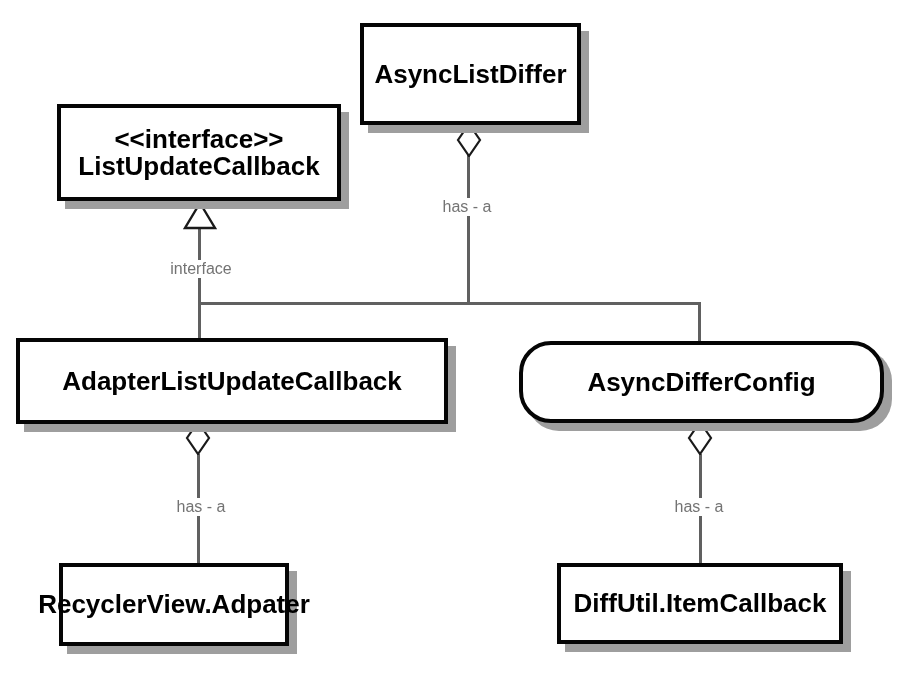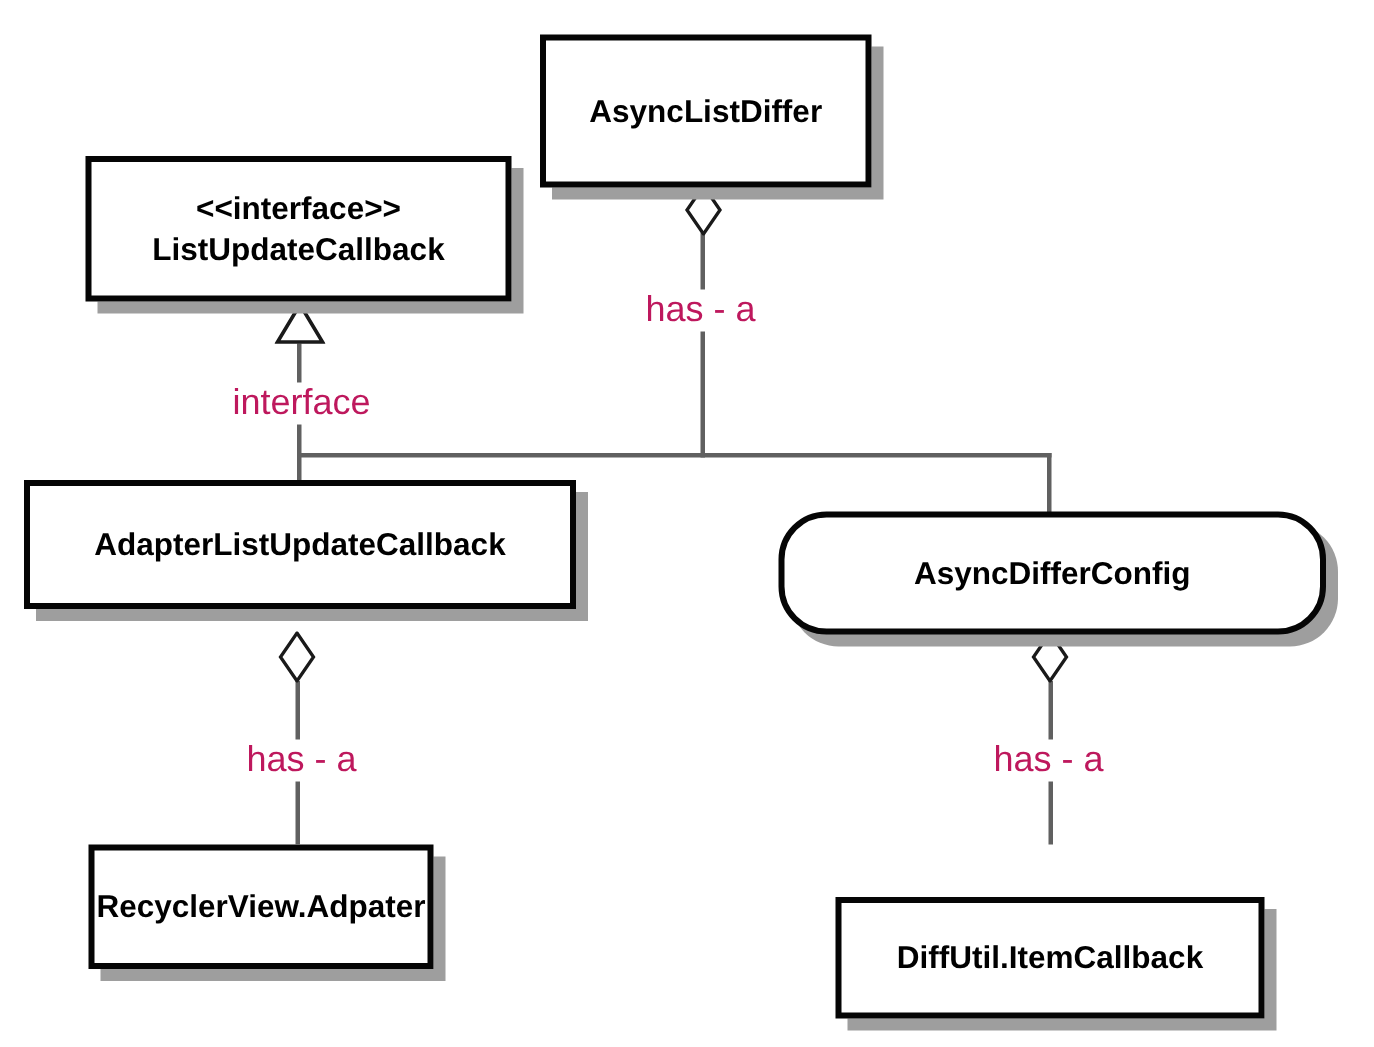--- a/index.html
+++ b/index.html
@@ -23,42 +23,42 @@
     border: 4px solid #050505;
     box-shadow: 8px 8px 0 0 #9e9e9e;
     display: flex;
     flex-direction: column;
     align-items: center;
     justify-content: center;
     z-index: 3;
   }
   .box-label {
     font-weight: bold;
-    font-size: 21px;
+    font-size: 26px;
     color: #000000;
     line-height: 27px;
     white-space: nowrap;
     text-align: center;
   }
   
   .line {
     position: absolute;
     background: #606060;
     z-index: 1;
   }
   .line.v { width: 3px; }
   .line.h { height: 3px; }
   
   .edge-label {
     position: absolute;
     transform: translate(-50%, -50%);
     background: #ffffff;
     padding: 0 5px;
-    font-size: 24px;
-    color: #be185d;
+    font-size: 16px;
+    color: #737373;
     white-space: nowrap;
     z-index: 2;
   }
   
   .marker {
     position: absolute;
     z-index: 2;
   }
 </style>
 </head>
@@ -93,29 +93,29 @@
 
   <div class="uml-box" style="left:360px; top:23px; width:221px; height:102px;">
     <span class="box-label">AsyncListDiffer</span>
   </div>
 
   <div class="uml-box" style="left:57px; top:104px; width:284px; height:97px;">
     <span class="box-label">&lt;&lt;interface&gt;&gt;</span>
     <span class="box-label">ListUpdateCallback</span>
   </div>
 
-  <div class="uml-box" style="left:16px; top:320px; width:368px; height:86px;">
+  <div class="uml-box" style="left:16px; top:338px; width:432px; height:86px;">
     <span class="box-label">AdapterListUpdateCallback</span>
   </div>
 
   <div class="uml-box" style="left:519px; top:341px; width:365px; height:82px;border-radius:32px;">
     <span class="box-label">AsyncDifferConfig</span>
   </div>
 
   <div class="uml-box" style="left:59px; top:563px; width:230px; height:83px;">
     <span class="box-label">RecyclerView.Adpater</span>
   </div>
 
-  <div class="uml-box" style="left:557px; top:563px; width:286px; height:81px;margin-top:35px;">
+  <div class="uml-box" style="left:557px; top:563px; width:286px; height:81px;">
     <span class="box-label">DiffUtil.ItemCallback</span>
   </div>
 
 </div>
 
 </body></html>

